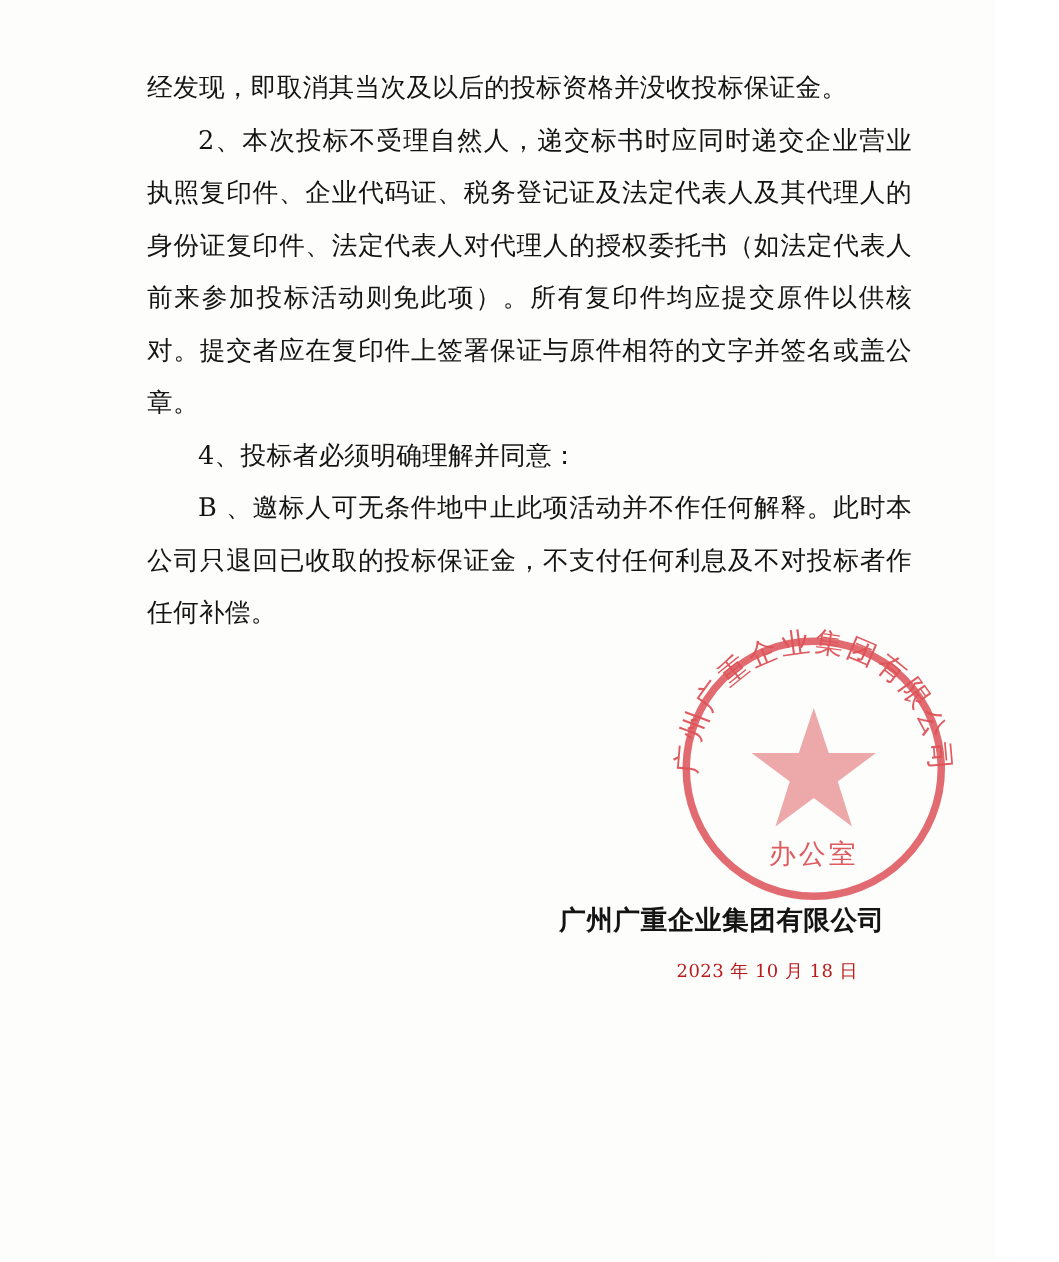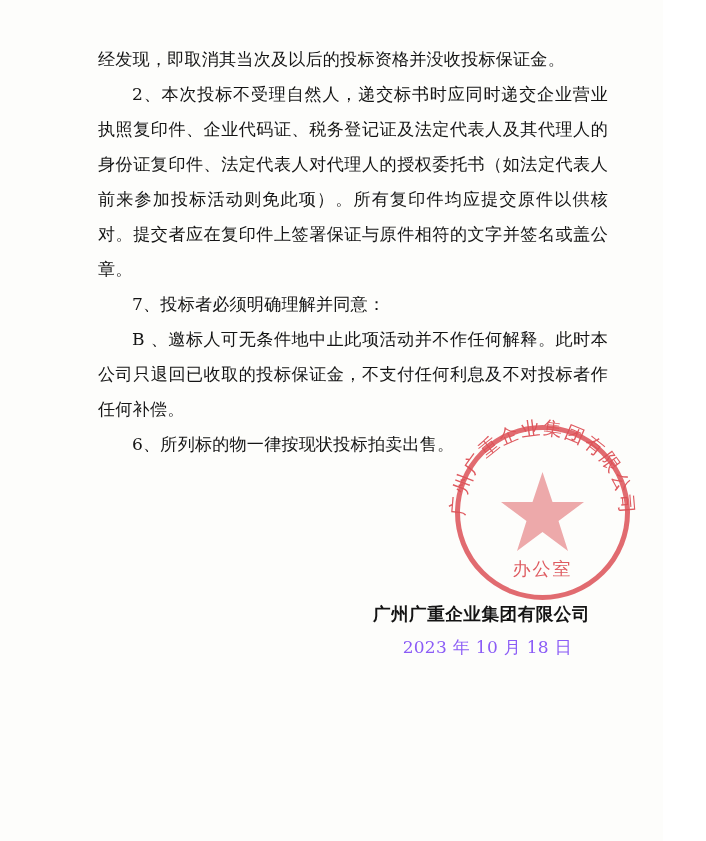--- a/index.html
+++ b/index.html
@@ -53,23 +53,23 @@
   }
   .sign-name {
     font-size: 17.6px;
     font-weight: bold;
     line-height: 34px;
     color: #141414;
     padding-right: 18px;
     letter-spacing: 0.5px;
   }
   .sign-date {
-    font-size: 17px;
+    font-size: 12px;
     line-height: 32px;
-    color: #8b5cf6;
+    color: #b91c1c;
     padding-right: 36px;
     letter-spacing: 0.3px;
   }
 
   
   .seal {
     position: absolute;
     left: 440px;
     top: 410px;
     width: 205px;
@@ -90,26 +90,25 @@
 <div class="page">
 
   <div class="content">
 
     <p class="para">经发现，即取消其当次及以后的投标资格并没收投标保证金。</p>
 
     <p class="para indent"><span>2、</span><span class="bold">本次投标不受理自然人，</span><span>递交标书时应同时递交企业营业执照复印件、企业代码证、税务登记证及法定代表人及其代理人的身份证复印件、法定代表人对代理人的授权委托书（如法定代表人前来参加投标活动则免此项）。所有复印件均应提交原件以供核对。提交者应在复印件上签署保证与原件相符的文字并签名或盖公章。</span></p>
 
 
 
-    <p class="para indent">7、投标者必须明确理解并同意：</p>
+    <p class="para indent">4、投标者必须明确理解并同意：</p>
 
 
     <p class="para indent">B 、邀标人可无条件地中止此项活动并不作任何解释。此时本公司只退回已收取的投标保证金，不支付任何利息及不对投标者作任何补偿。</p>
 
-    <p class="para indent">6、所列标的物一律按现状投标拍卖出售。</p>
 
     <div class="sign-block">
       <div class="sign-name">广州广重企业集团有限公司</div>
       <div class="sign-date">2023 年 10 月 18 日</div>
     </div>
 
   </div>
 
   <div class="seal">
     <svg width="205" height="205" viewBox="0 0 205 205" aria-hidden="true">

